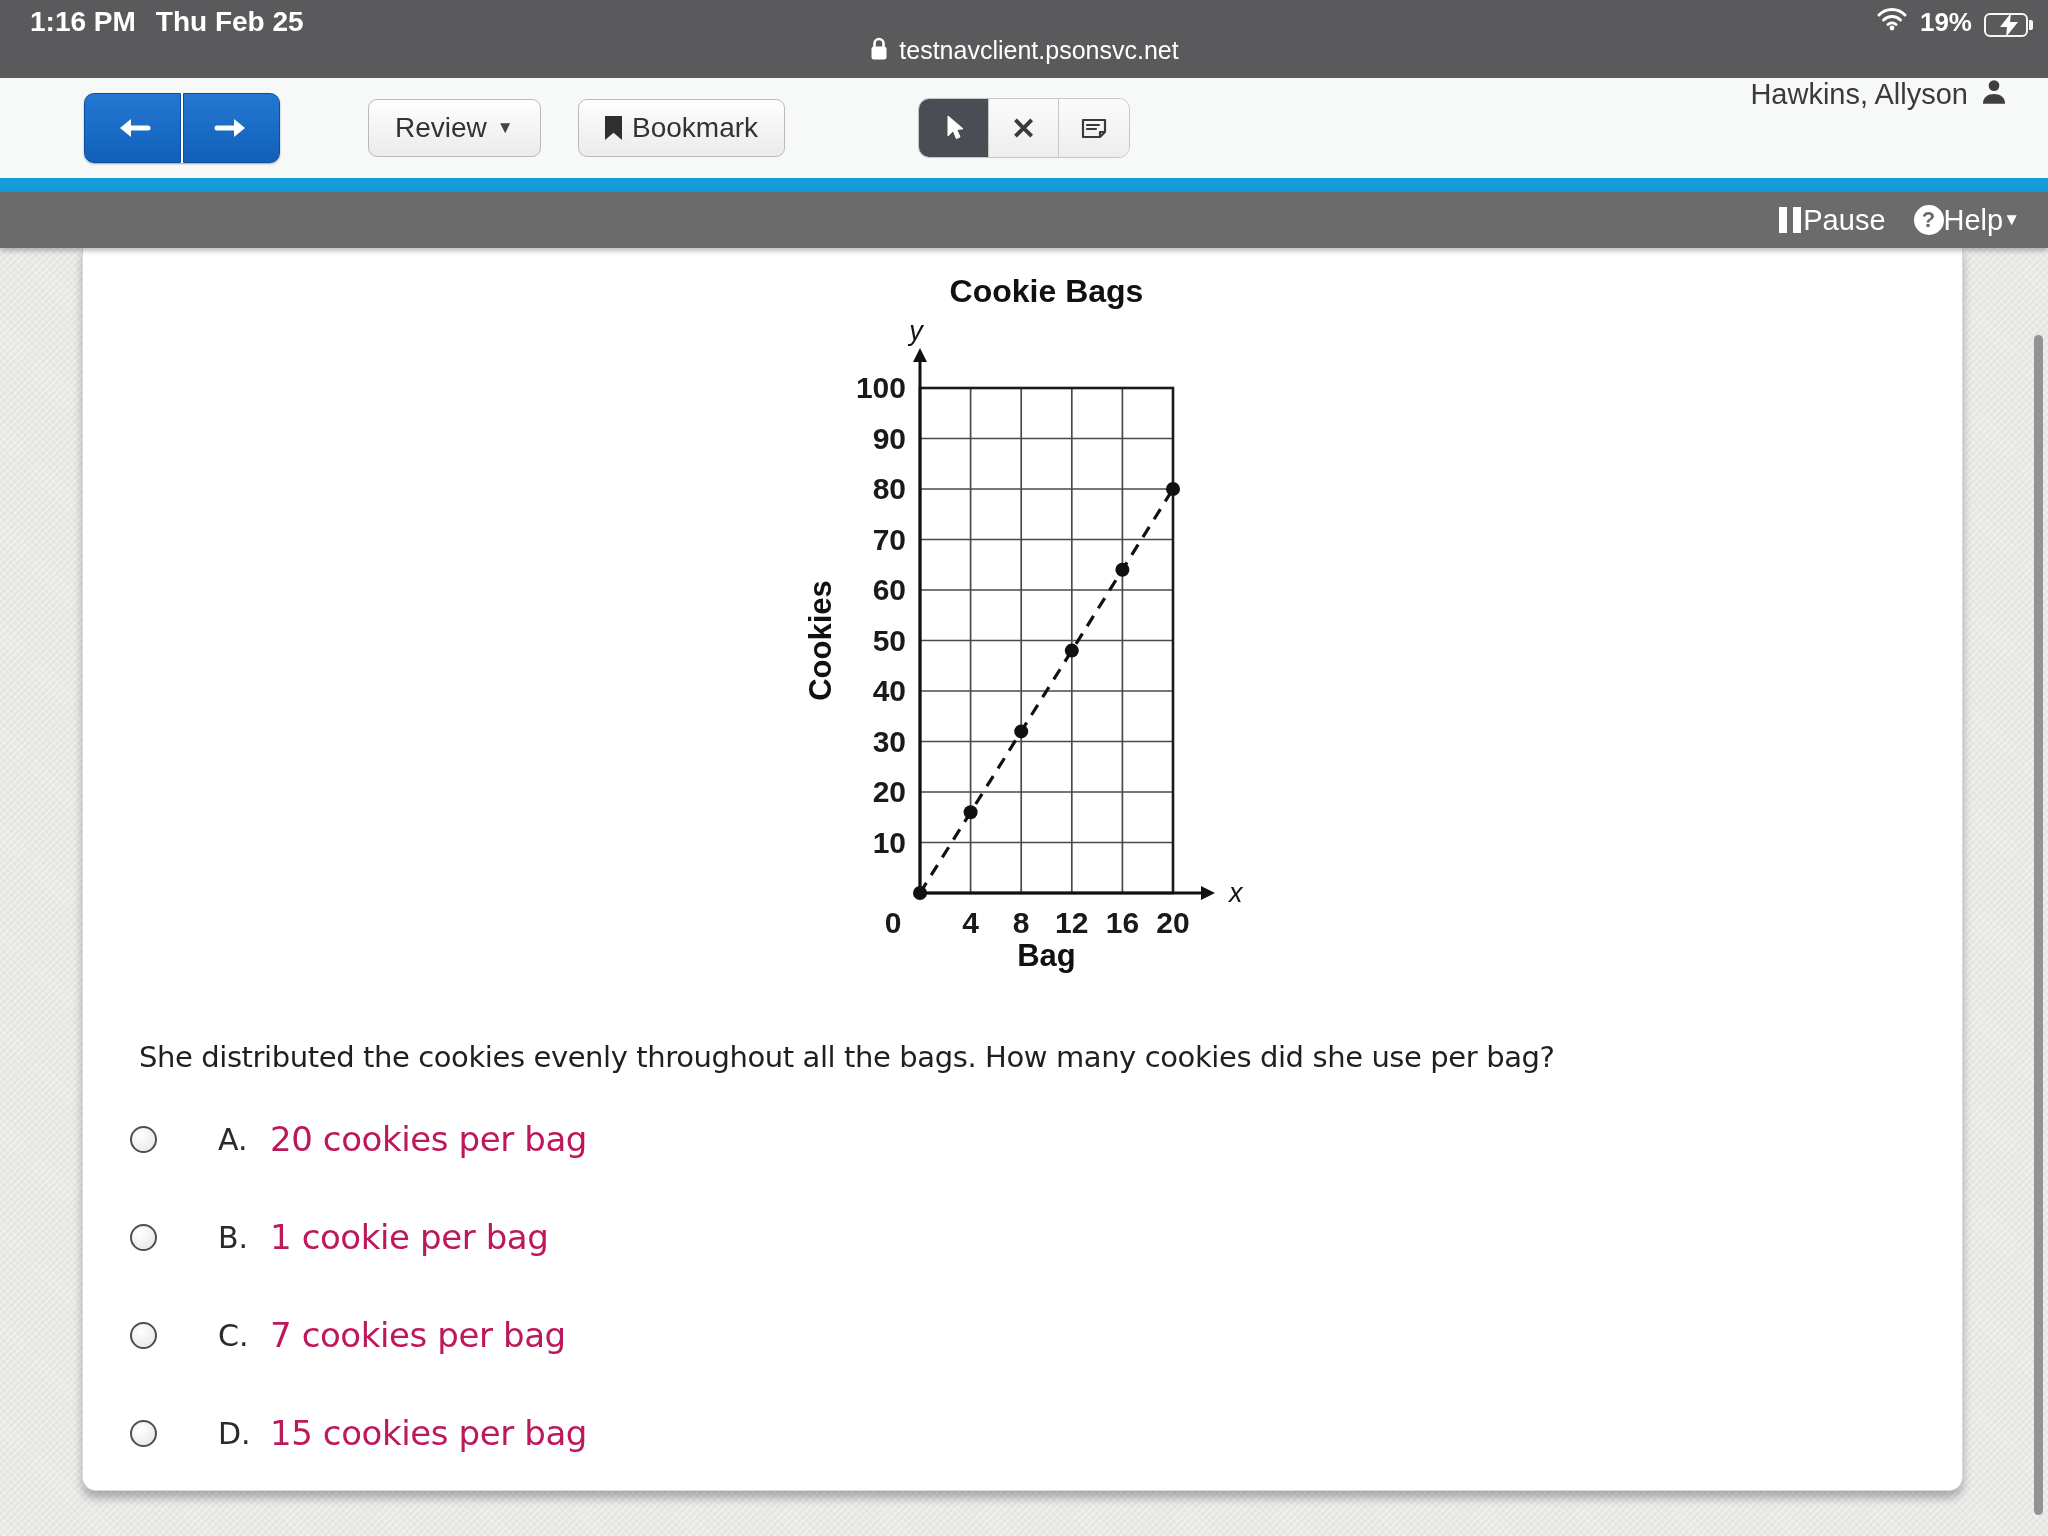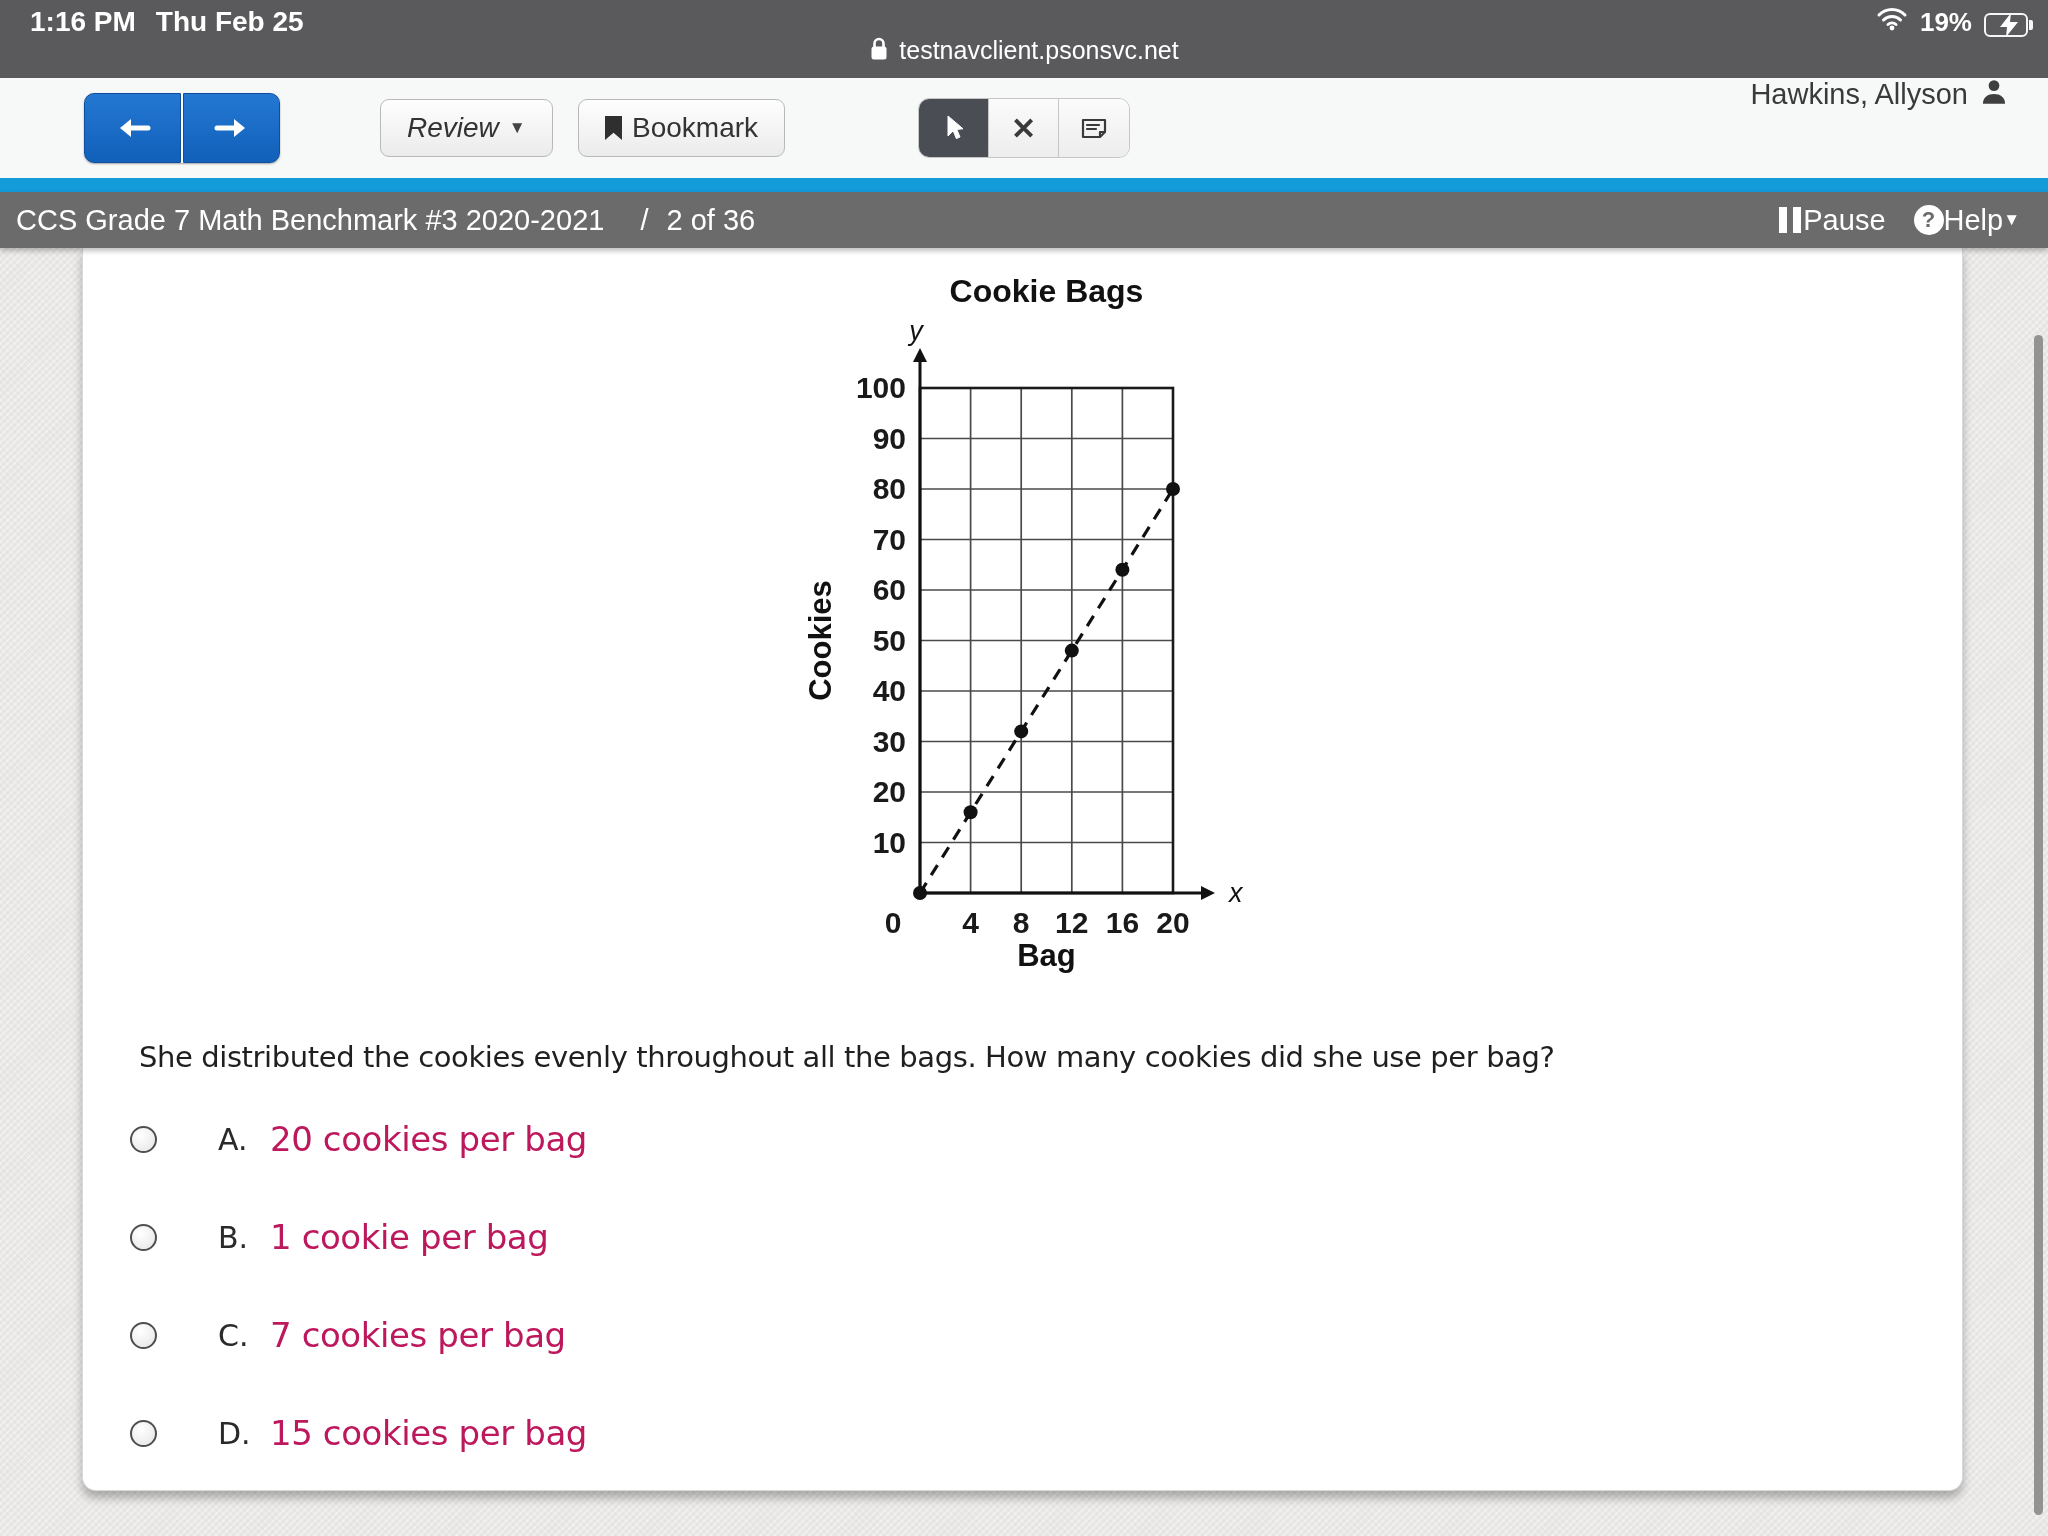--- a/index.html
+++ b/index.html
@@ -17,21 +17,21 @@
   .bolt { position:absolute; left:14px; top:1px; }
   .url-row { position:absolute; left:0; top:36px; right:0; height:42px; display:flex; align-items:flex-start; justify-content:center; gap:10px; font-size:25px; }
 
   
   .toolbar { position:absolute; left:0; top:78px; width:2048px; height:100px; background:#f7f8f8; }
   .navgroup { position:absolute; left:84px; top:15px; width:196px; height:70px; background:#fff; border-radius:10px; display:flex; gap:2px; box-shadow:0 1px 2px rgba(0,0,0,.35); }
   .navbtn { flex:1; background:linear-gradient(180deg,#2478d2,#1160ba); border:1px solid #0d4f9c; display:flex; align-items:center; justify-content:center; }
   .navbtn.back { border-radius:10px 0 0 10px; }
   .navbtn.fwd  { border-radius:0 10px 10px 0; }
   .btn-lite { position:absolute; top:21px; height:58px; background:linear-gradient(180deg,#fefefe,#ebebeb); border:1px solid #b9b9b9; border-radius:9px; display:flex; align-items:center; gap:10px; padding:0 26px; font-size:28px; color:#333; }
-  .btn-review { left:380px;font-style:italic; }
+  .btn-review { left:368px; }
   .btn-bookmark { left:578px; }
   .caret { font-size:17px; color:#444; }
   .bookmark-glyph { width:17px; height:24px; background:#2f2f2f; clip-path:polygon(0 0,100% 0,100% 100%,50% 70%,0 100%); }
   .segmented { position:absolute; left:50%; transform:translateX(-50%); top:20px; height:60px; display:flex; border:1px solid #c6c6c6; border-radius:11px; overflow:hidden; background:#fff; }
   .seg { width:70px; display:flex; align-items:center; justify-content:center; border-right:1px solid #c6c6c6; background:linear-gradient(180deg,#fbfbfb,#ededed); }
   .seg:last-child { border-right:none; }
   .seg.active { background:#4a4e54; }
   .seg .x-glyph { font-size:30px; color:#3a3a3a; font-weight:bold; }
   .userbox { position:absolute; right:40px; top:0; height:100px; display:flex; align-items:flex-start; gap:12px; font-size:29px; color:#3a3a3a; }
 
@@ -156,25 +156,20 @@
     <svg width="28" height="28" viewBox="0 0 24 24">
       <circle cx="12" cy="6.5" r="4.6" fill="#3f3f3f"></circle>
       <path d="M2.5 22 c0-5.6 4.4-8.3 9.5-8.3 s9.5 2.7 9.5 8.3 z" fill="#3f3f3f"></path>
     </svg>
   </div>
 </div>
 
 <div class="accent-line"></div>
 
 <div class="test-header">
-  <div class="th-left">
-    <span>CCS Grade 7 Math Benchmark #3 2020-2021</span>
-    <span class="th-sep">/</span>
-    <span>2 of 36</span>
-  </div>
   <div class="th-right">
     <span class="pause-icon">
         <span></span>
         <span></span>
       </span>
     <span>Pause</span>
     <span class="gap28"></span>
     <span class="help-circle">?</span>
     <span>Help</span>
     <span class="help-caret">▼</span>

